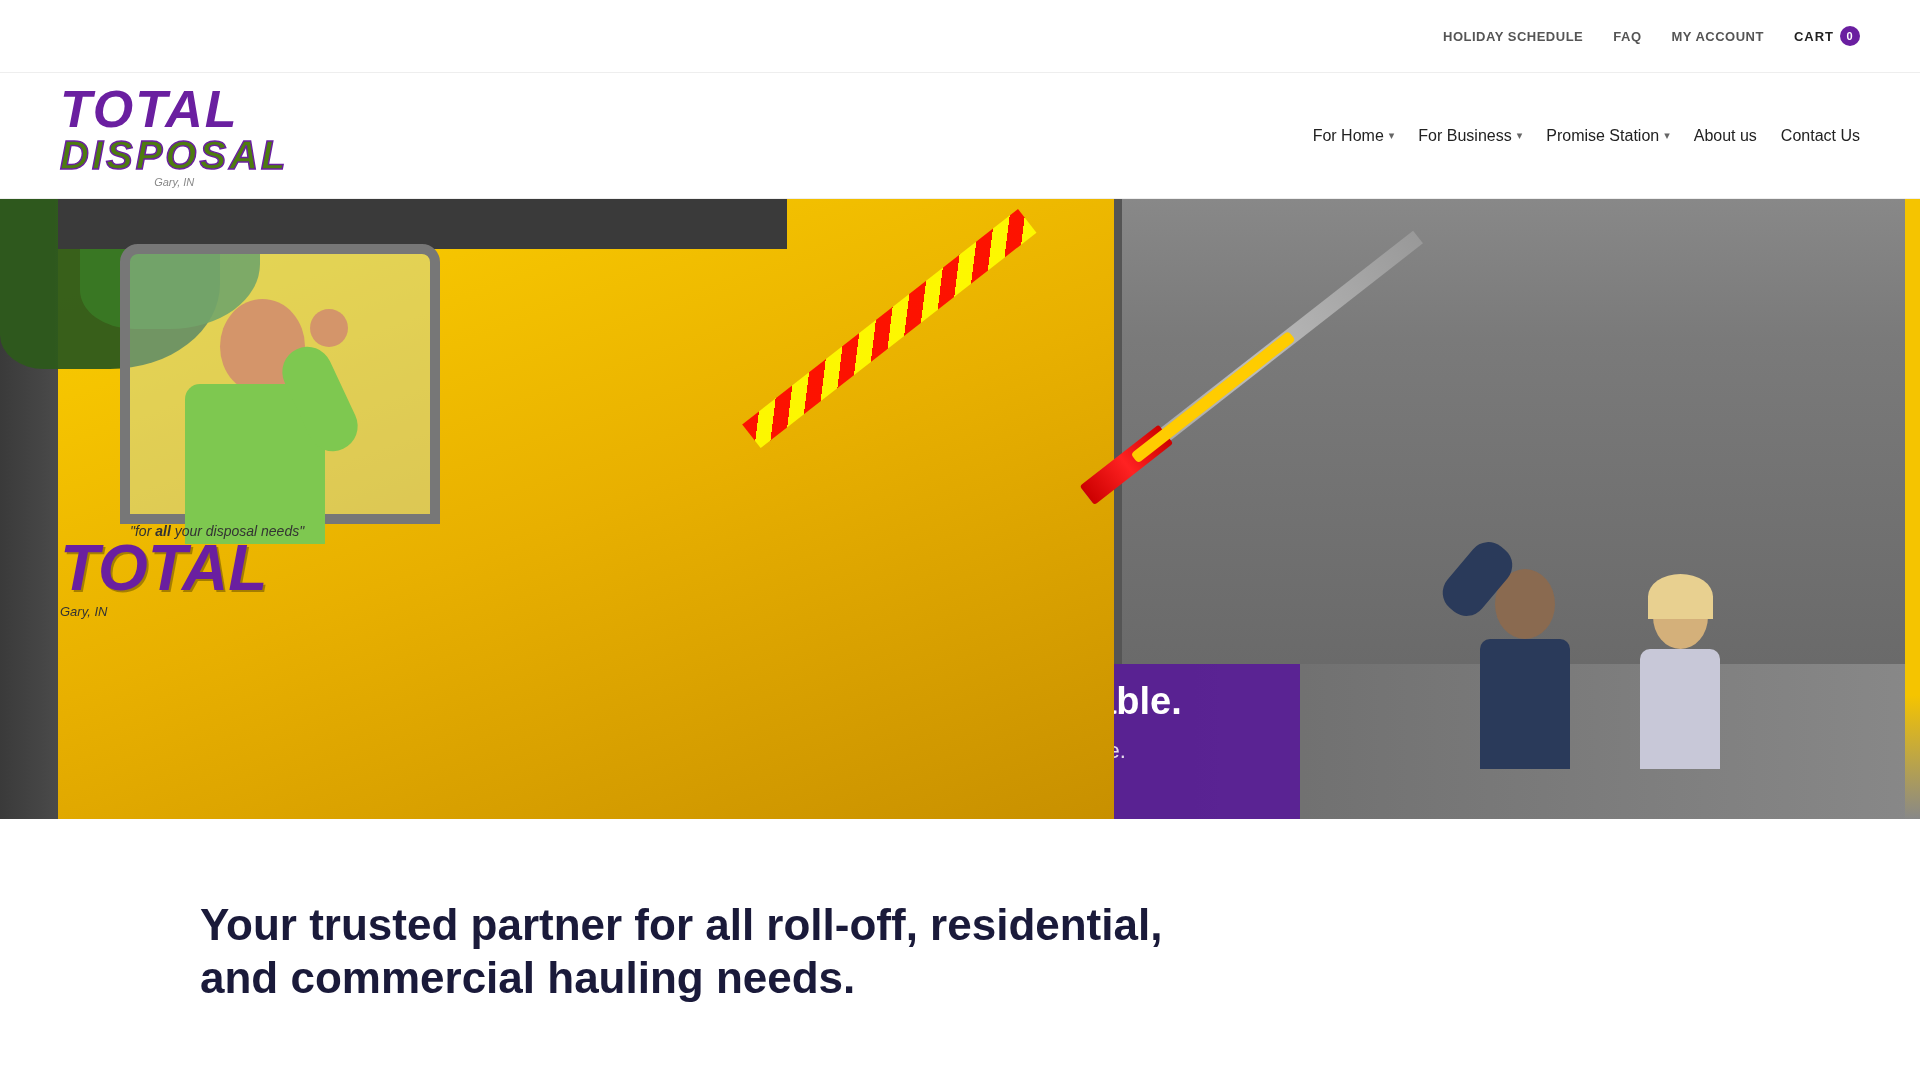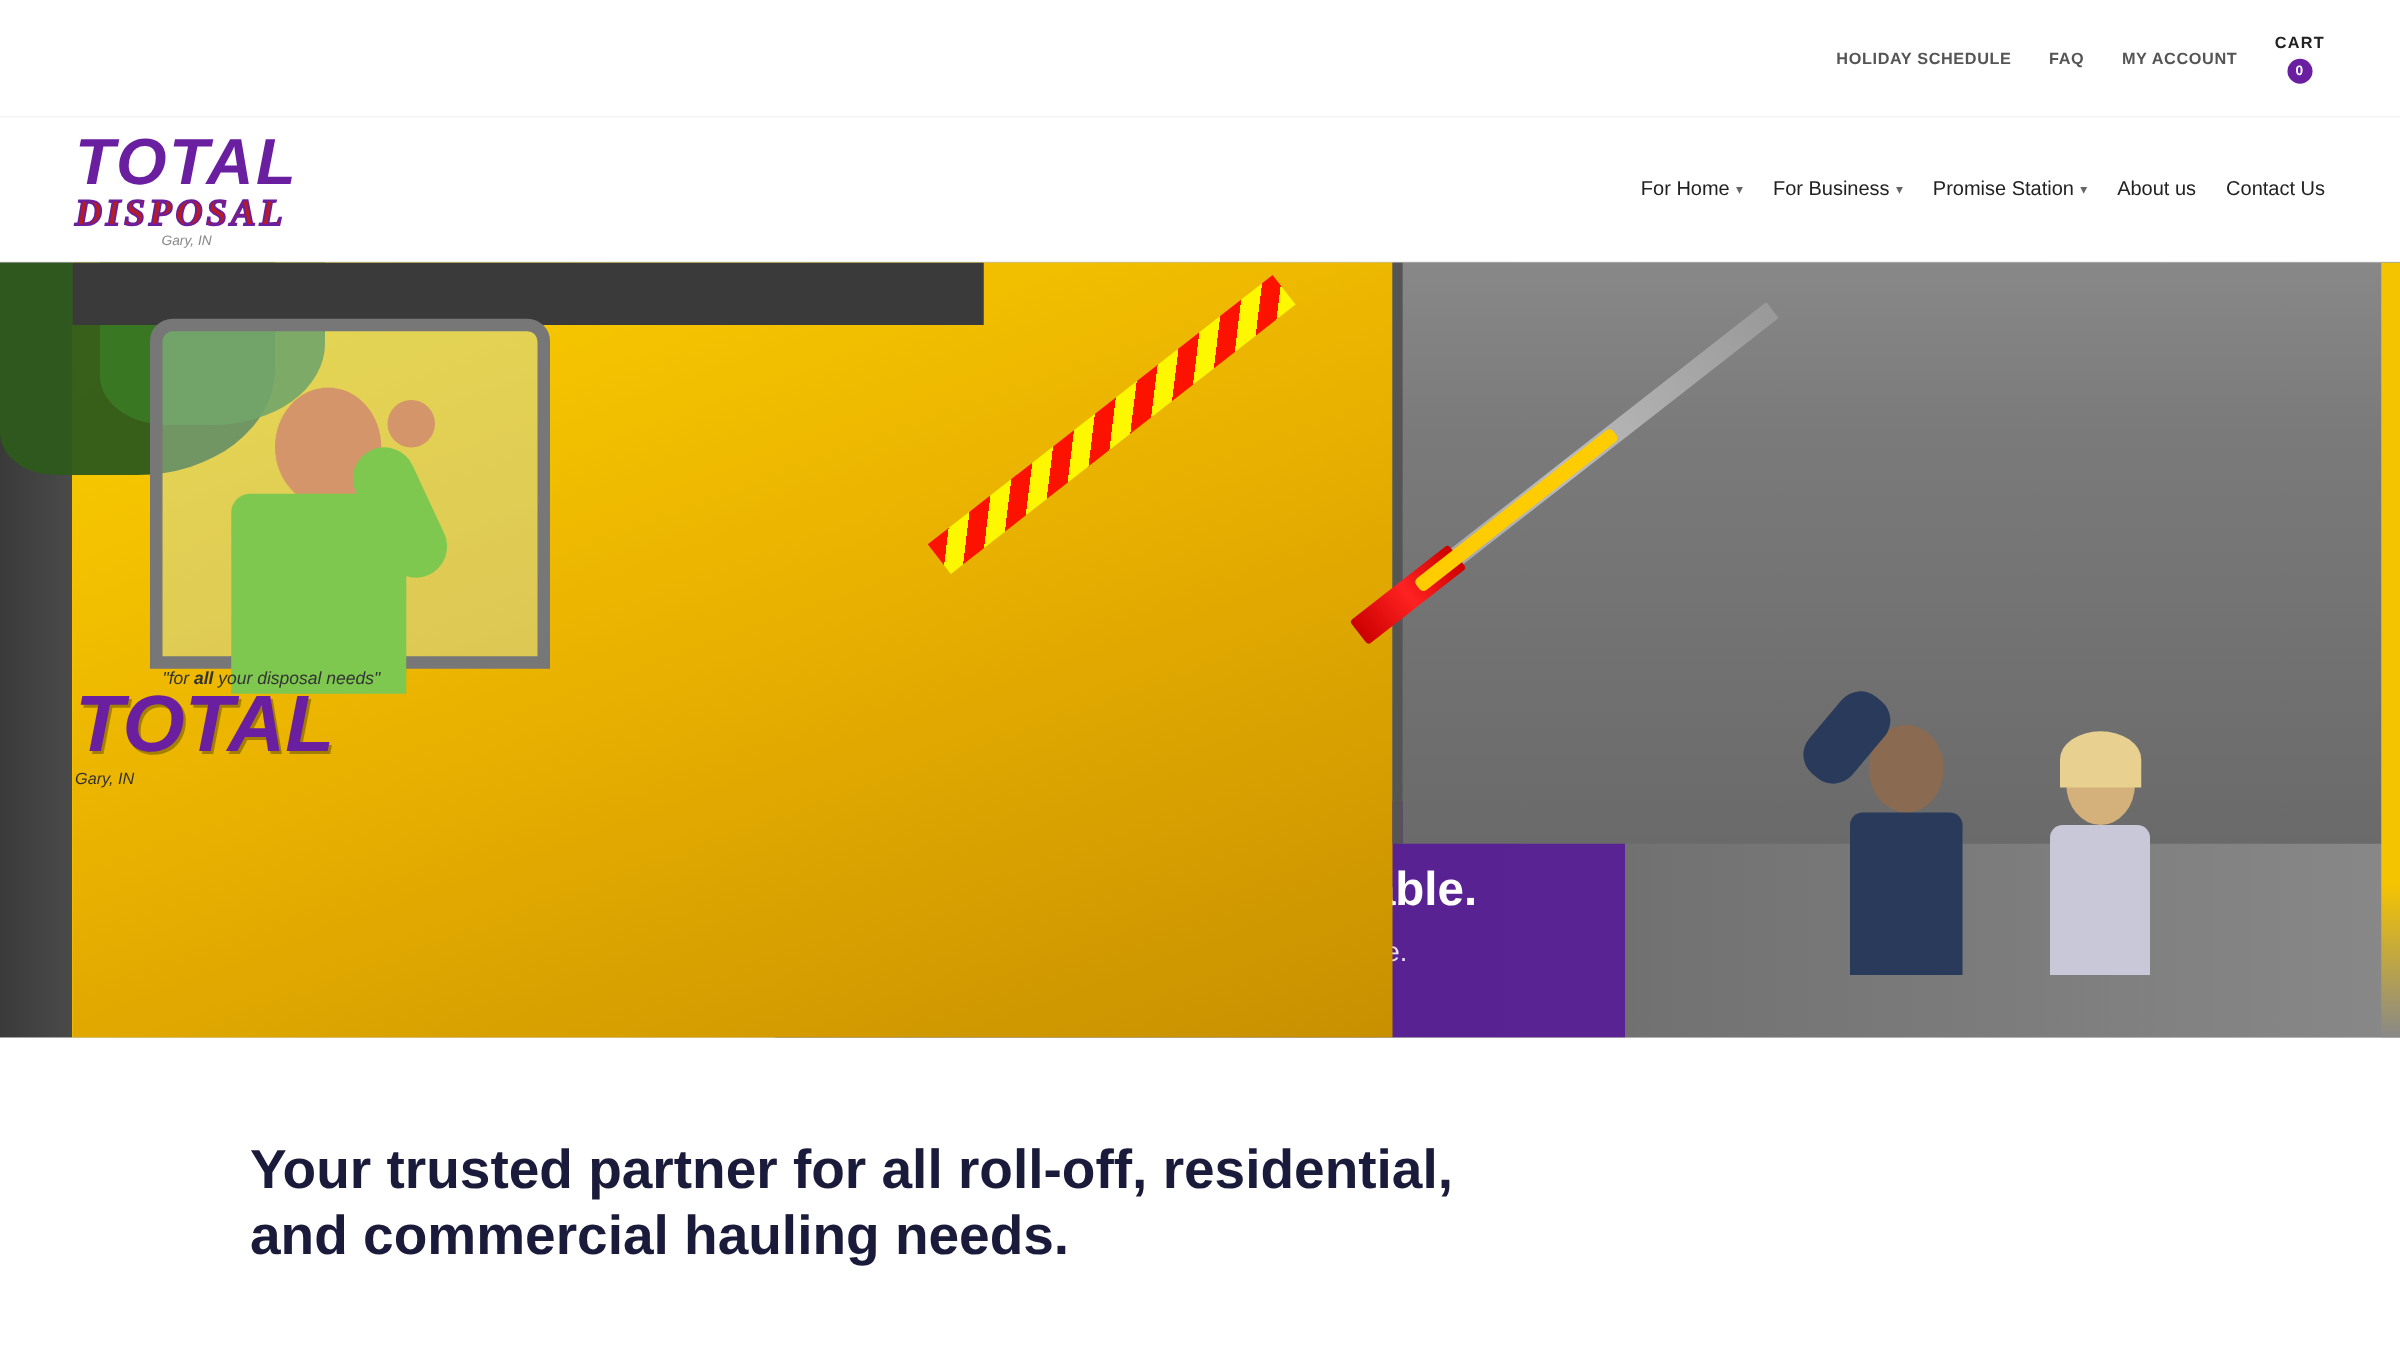--- a/index.html
+++ b/index.html
@@ -25,21 +25,20 @@
       display: flex;
       align-items: center;
       gap: 6px;
       background: none;
       border: none;
       cursor: pointer;
       font-size: 13px;
       font-weight: 700;
       letter-spacing: 1px;
       color: #222;
-      flex-direction: column;
     }
     .cart-count {
       background: #6a1fa0;
       color: #fff;
       border-radius: 50%;
       width: 20px;
       height: 20px;
       display: flex;
       align-items: center;
       justify-content: center;
@@ -135,23 +134,23 @@
     }
     .logo-line1 {
       font-family: Impact, Arial Black, sans-serif;
       font-size: 52px;
       color: #6a1fa0;
       font-style: italic;
       font-weight: 900;
       letter-spacing: 2px;
     }
     .logo-line2 {
-      font-family: Liberation Serif, serif;
-      font-size: 30px;
-      color: #b91c1c;
+      font-family: Liberation Sans, sans-serif;
+      font-size: 40px;
+      color: #4d7c0f;
       font-style: italic;
       font-weight: 900;
       letter-spacing: 3px;
       -webkit-text-stroke: 1.5px #6a1fa0;
     }
     .logo-sub {
       font-size: 11px;
       color: #888;
       font-style: italic;
       text-align: center;

